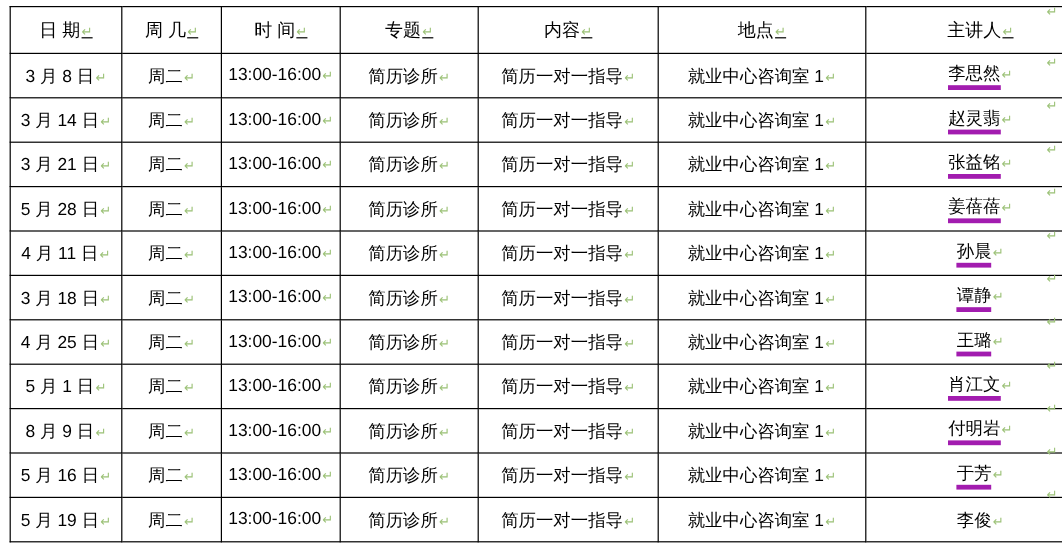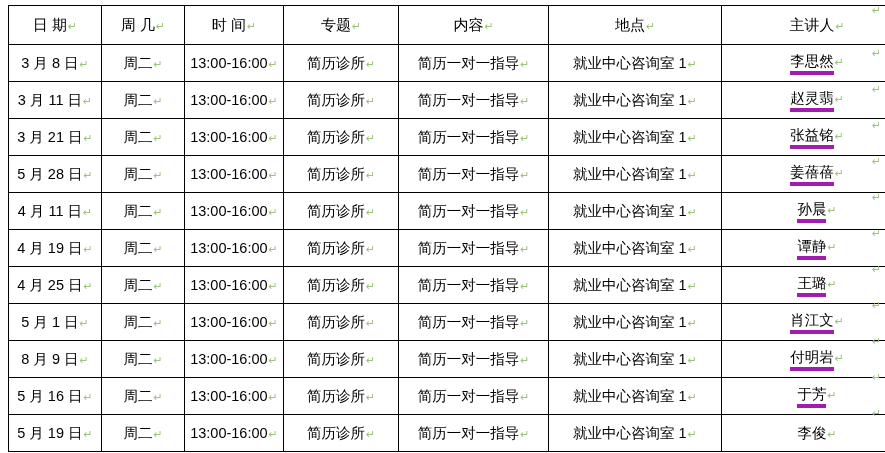--- a/index.html
+++ b/index.html
@@ -33,20 +33,21 @@
     text-align: center;
     vertical-align: middle;
     font-size: 14.5px;
     color: #000000;
     white-space: nowrap;
     overflow: hidden;
   }
   table.schedule tr.header td {
     height: 38px;
     font-size: 15px;
+    text-decoration: underline;
   }
   .cell-inner {
     display: inline-block;
     position: relative;
   }
   
   .mark {
     color: #9ec37a;
     font-size: 11px;
     margin-left: 1px;
@@ -101,21 +102,21 @@
         <tr>
           <td class="col-date"><span class="cell-inner">3 月 8 日</span><span class="mark">↵</span></td>
           <td class="col-weekday"><span class="cell-inner">周二</span><span class="mark">↵</span></td>
           <td class="col-time"><span class="cell-inner">13:00-16:00</span><span class="mark">↵</span></td>
           <td class="col-topic"><span class="cell-inner">简历诊所</span><span class="mark">↵</span></td>
           <td class="col-content"><span class="cell-inner">简历一对一指导</span><span class="mark">↵</span></td>
           <td class="col-place"><span class="cell-inner">就业中心咨询室 1</span><span class="mark">↵</span></td>
           <td class="col-speaker"><span class="cell-inner speaker">李思然</span><span class="mark">↵</span></td>
         </tr>
         <tr>
-          <td class="col-date"><span class="cell-inner">3 月 11 日</span><span class="mark">↵</span></td>
+          <td class="col-date"><span class="cell-inner">3 月 14 日</span><span class="mark">↵</span></td>
           <td class="col-weekday"><span class="cell-inner">周二</span><span class="mark">↵</span></td>
           <td class="col-time"><span class="cell-inner">13:00-16:00</span><span class="mark">↵</span></td>
           <td class="col-topic"><span class="cell-inner">简历诊所</span><span class="mark">↵</span></td>
           <td class="col-content"><span class="cell-inner">简历一对一指导</span><span class="mark">↵</span></td>
           <td class="col-place"><span class="cell-inner">就业中心咨询室 1</span><span class="mark">↵</span></td>
           <td class="col-speaker"><span class="cell-inner speaker">赵灵翡</span><span class="mark">↵</span></td>
         </tr>
         <tr>
           <td class="col-date"><span class="cell-inner">3 月 21 日</span><span class="mark">↵</span></td>
           <td class="col-weekday"><span class="cell-inner">周二</span><span class="mark">↵</span></td>
@@ -137,21 +138,21 @@
         <tr>
           <td class="col-date"><span class="cell-inner">4 月 11 日</span><span class="mark">↵</span></td>
           <td class="col-weekday"><span class="cell-inner">周二</span><span class="mark">↵</span></td>
           <td class="col-time"><span class="cell-inner">13:00-16:00</span><span class="mark">↵</span></td>
           <td class="col-topic"><span class="cell-inner">简历诊所</span><span class="mark">↵</span></td>
           <td class="col-content"><span class="cell-inner">简历一对一指导</span><span class="mark">↵</span></td>
           <td class="col-place"><span class="cell-inner">就业中心咨询室 1</span><span class="mark">↵</span></td>
           <td class="col-speaker"><span class="cell-inner speaker">孙晨</span><span class="mark">↵</span></td>
         </tr>
         <tr>
-          <td class="col-date"><span class="cell-inner">4 月 19 日</span><span class="mark">↵</span></td>
+          <td class="col-date"><span class="cell-inner">3 月 18 日</span><span class="mark">↵</span></td>
           <td class="col-weekday"><span class="cell-inner">周二</span><span class="mark">↵</span></td>
           <td class="col-time"><span class="cell-inner">13:00-16:00</span><span class="mark">↵</span></td>
           <td class="col-topic"><span class="cell-inner">简历诊所</span><span class="mark">↵</span></td>
           <td class="col-content"><span class="cell-inner">简历一对一指导</span><span class="mark">↵</span></td>
           <td class="col-place"><span class="cell-inner">就业中心咨询室 1</span><span class="mark">↵</span></td>
           <td class="col-speaker"><span class="cell-inner speaker">谭静</span><span class="mark">↵</span></td>
         </tr>
         <tr>
           <td class="col-date"><span class="cell-inner">4 月 25 日</span><span class="mark">↵</span></td>
           <td class="col-weekday"><span class="cell-inner">周二</span><span class="mark">↵</span></td>

